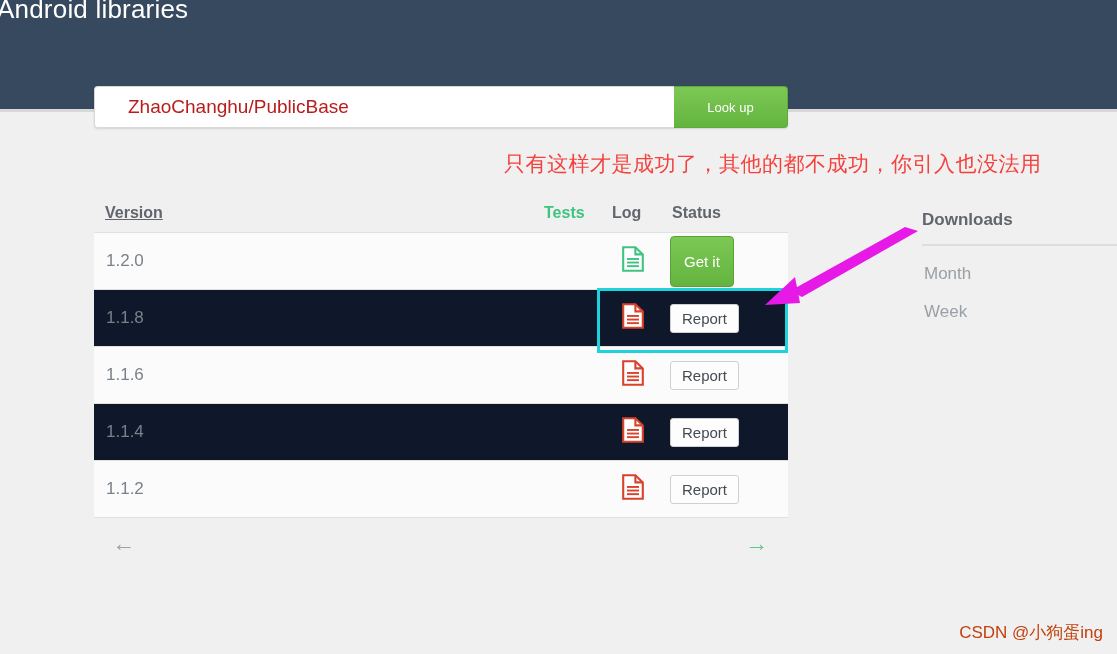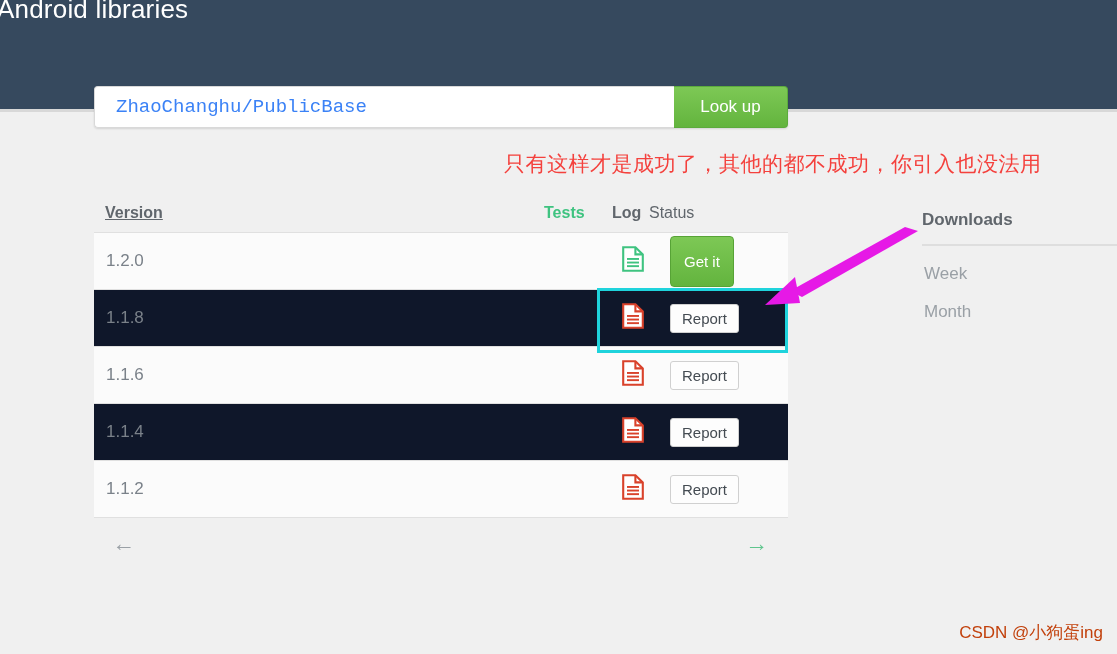--- a/index.html
+++ b/index.html
@@ -43,35 +43,35 @@
     z-index: 5;
     border-radius: 4px;
     box-shadow: 0 1px 2px rgba(0,0,0,.12);
   }
   #search-input {
     width: 580px; height: 42px;
     border: 1px solid #d9d9d9;
     border-right: none;
     border-radius: 4px 0 0 4px;
     background: #ffffff;
-    font-family: Liberation Mono, monospace;
+    font-family: Liberation Sans, sans-serif;
     font-size: 19px;
-    color: #3b82f6;
-    padding: 0 0 0 21px;
+    color: #b91c1c;
+    padding: 0 0 0 33px;
     outline: none;
   }
   #lookup-button {
     width: 114px; height: 42px;
     border: 1px solid #5cab3d;
     border-left: none;
     border-radius: 0 4px 4px 0;
     background: linear-gradient(to bottom, #7dc855 0%, #63b43e 100%);
     color: #ffffff;
     font-family: "Liberation Sans", sans-serif;
-    font-size: 17px;
+    font-size: 13px;
     cursor: pointer;
   }
 
   
   #annotation-text {
     position: absolute; left: 504px; top: 150px;
     font-size: 21px;
     color: #f4413d;
     white-space: nowrap;
     letter-spacing: .5px;
@@ -128,22 +128,22 @@
   }
   #th-tests {
     position: absolute; left: 450px;
     font-size: 16px; font-weight: bold; color: #3fc380;
   }
   #th-log {
     position: absolute; left: 518px;
     font-size: 16px; font-weight: bold; color: #60666c;
   }
   #th-status {
-    position: absolute; left: 555px;
-    font-size: 16px; font-weight: normal; color: #60666c;
+    position: absolute; left: 578px;
+    font-size: 16px; font-weight: bold; color: #60666c;
   }
 
   .row {
     position: relative;
     height: 57px;
     display: flex;
     align-items: center;
     border-top: 1px solid #e0e0e0;
     background: #fbfbfb;
   }
@@ -362,22 +362,22 @@
     <div id="table-bottom-border"></div>
 
     <div id="pagination">
       <div id="prev-arrow">←</div>
       <div id="next-arrow">→</div>
     </div>
   </div>
 
   <div id="sidebar">
     <div id="sidebar-title">Downloads</div>
+    <div class="sidebar-item">Month</div>
     <div class="sidebar-item">Week</div>
-    <div class="sidebar-item">Month</div>
   </div>
 
   <div id="highlight-box"></div>
 
   <div id="arrow-annotation">
     <svg width="180" height="100" viewBox="0 0 180 100">
       <polygon points="155,12 40,76 52,82 168,16" fill="#e619e6"></polygon>
       <polygon points="15,90 45,62 50,88" fill="#e619e6"></polygon>
     </svg>
   </div>

